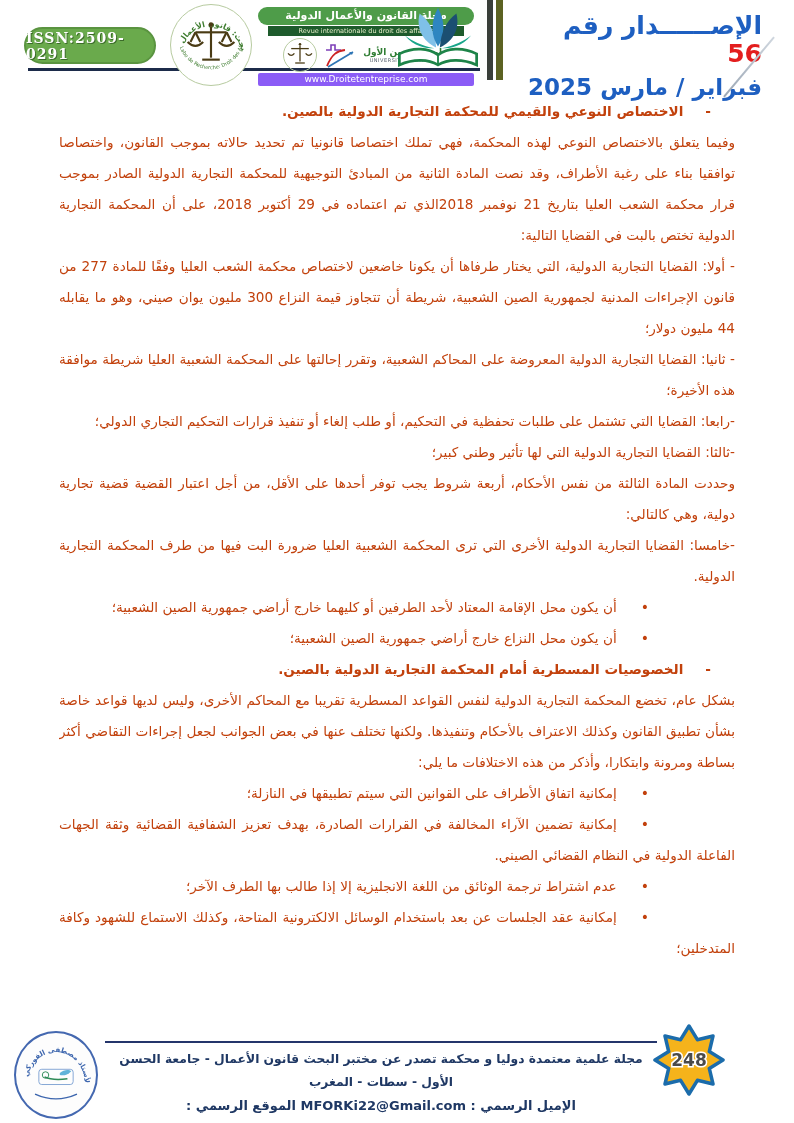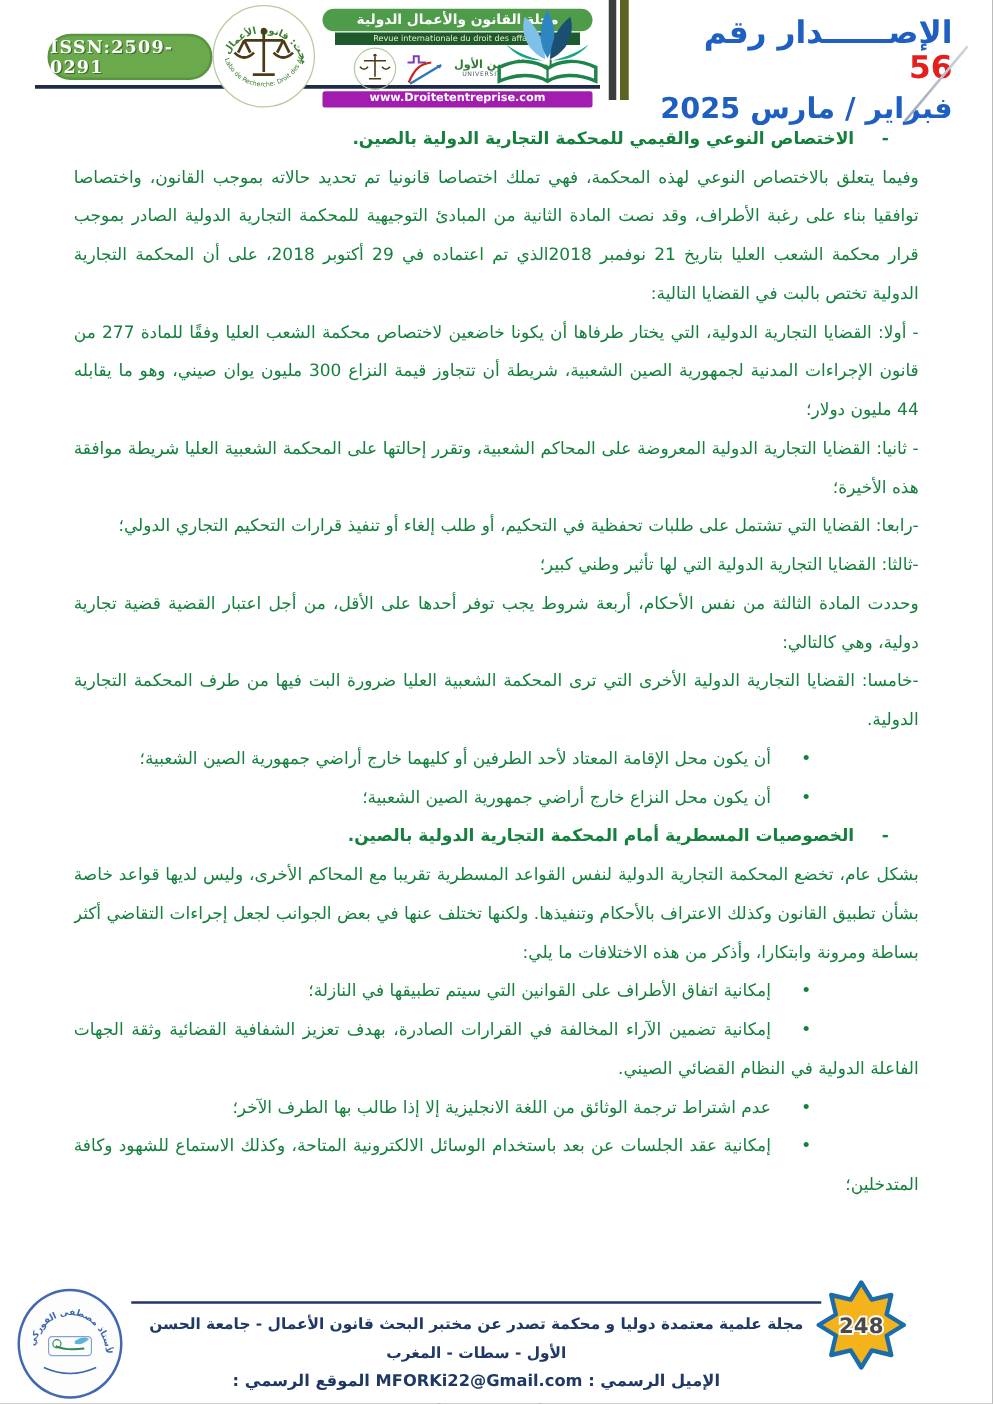--- a/index.html
+++ b/index.html
@@ -7,21 +7,21 @@
   body { font-family:"DejaVu Sans", sans-serif; }
   .page {
     position:relative; width:794px; height:1123px; margin:0 auto;
     background:#ffffff; overflow:hidden;
   }
 
   
   .header-rule { position:absolute; left:28px; top:68px; width:452px; height:3px; background:#1c2b4a; }
 
   .issn-pill {
-    position:absolute; left:38px; top:27px; width:132px; height:37px;
+    position:absolute; left:24px; top:27px; width:132px; height:37px;
     background:#6aaa4c; border-radius:19px; border:2px solid #5a9440;
     display:flex; align-items:center; justify-content:center;
     color:#fff; font-family:"DejaVu Serif", serif; font-weight:bold;
     font-size:14px; letter-spacing:1px; text-shadow:1px 1px 0 #3c6b2a;
   }
 
   .lab-logo {
     position:absolute; left:170px; top:4px; width:82px; height:82px;
     background:#fff; border:1px solid #b7cba0; border-radius:50%;
   }
@@ -37,21 +37,21 @@
     margin:1px 10px 0; padding:1px 0;
   }
   .mid-row { display:flex; align-items:center; justify-content:center; gap:5px; height:37px; }
   .mini-circle { width:34px; height:34px; border:1px solid #b7cba0; border-radius:50%; }
   .mini-circle svg, .chart-icon svg { width:100%; height:100%; }
   .chart-icon { width:36px; height:30px; }
   .univ { text-align:center; direction:rtl; }
   .univ-name { color:#2f7d33; font-size:9px; font-weight:bold; }
   .univ-sub { color:#55606e; font-size:5px; letter-spacing:.5px; }
   .webstrip {
-    background:#a21caf; color:#fff; font-weight:bold; font-size:9px;
+    background:#8b5cf6; color:#fff; font-weight:normal; font-size:9px;
     text-align:center; padding:1px 0 2px; border-radius:2px;
   }
 
   .book-logo { position:absolute; left:392px; top:2px; width:92px; height:78px; }
   .book-logo svg { width:100%; height:100%; }
 
   .vbar { position:absolute; top:0; height:80px; }
   .vbar.dark  { left:487px; width:6px; background:#3a3f3a; }
   .vbar.olive { left:496px; width:7px; background:#5c6222; }
 
@@ -61,21 +61,21 @@
   .date-line { color:#1e5fc1; font-weight:bold; font-size:23px; margin-top:7px; }
   .pen {
     position:absolute; left:748px; top:28px; width:2px; height:78px;
     background:linear-gradient(#cfd6de,#9aa6b4); transform:rotate(40deg);
   }
 
   
   .content {
     position:absolute; top:96px; right:59px; width:676px; height:928px;
     overflow:hidden; direction:rtl; text-align:justify;
-    color:#15803d; font-size:13.6px; line-height:31px;
+    color:#c2410c; font-size:13.6px; line-height:31px;
   }
   .blk { margin:0; }
   .h { font-weight:bold; padding-right:24px; }
   .h .mgap { display:inline-block; width:22px; }
   .h2sp { }
   .b { text-indent:86px; }
   .b .bgap { display:inline-block; width:24px; }
   .b .dot { font-size:14px; }
 
   

